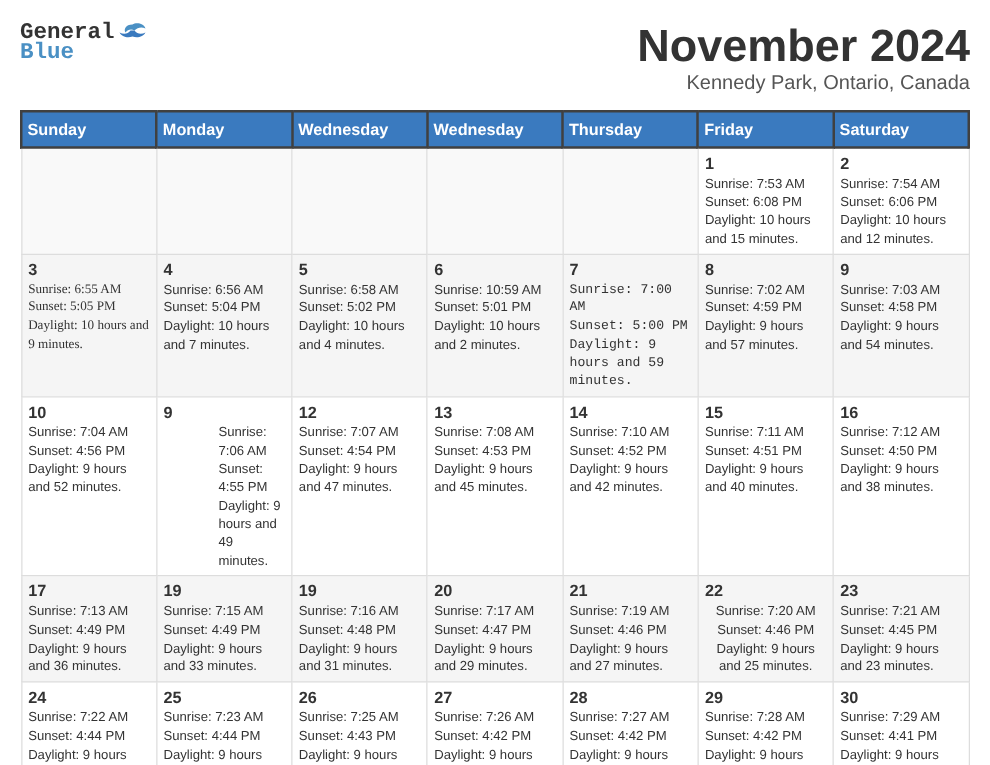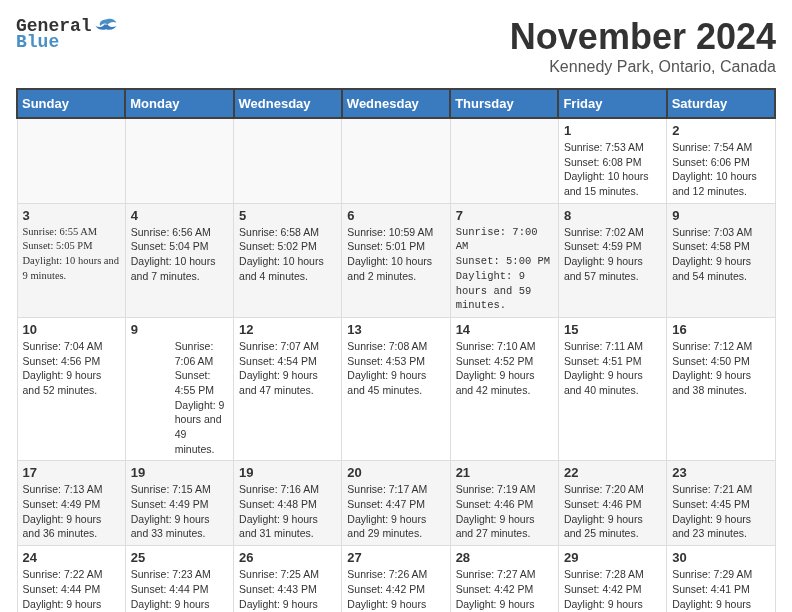--- a/index.html
+++ b/index.html
@@ -258,21 +258,21 @@
 Daylight: 9 hours and 29 minutes.</div>
         </td>
         <td>
           <span class="day-num">21</span>
           <div class="day-info" style="white-space: pre-line;">Sunrise: 7:19 AM
 Sunset: 4:46 PM
 Daylight: 9 hours and 27 minutes.</div>
         </td>
         <td>
           <span class="day-num">22</span>
-          <div class="day-info" style="white-space: pre-line;">Sunrise: 7:20 AM
+          <div class="day-info" style="white-space: pre-line; text-align: center;">Sunrise: 7:20 AM
 Sunset: 4:46 PM
 Daylight: 9 hours and 25 minutes.</div>
         </td>
         <td>
           <span class="day-num">23</span>
           <div class="day-info" style="white-space: pre-line;">Sunrise: 7:21 AM
 Sunset: 4:45 PM
 Daylight: 9 hours and 23 minutes.</div>
         </td>
       </tr>

